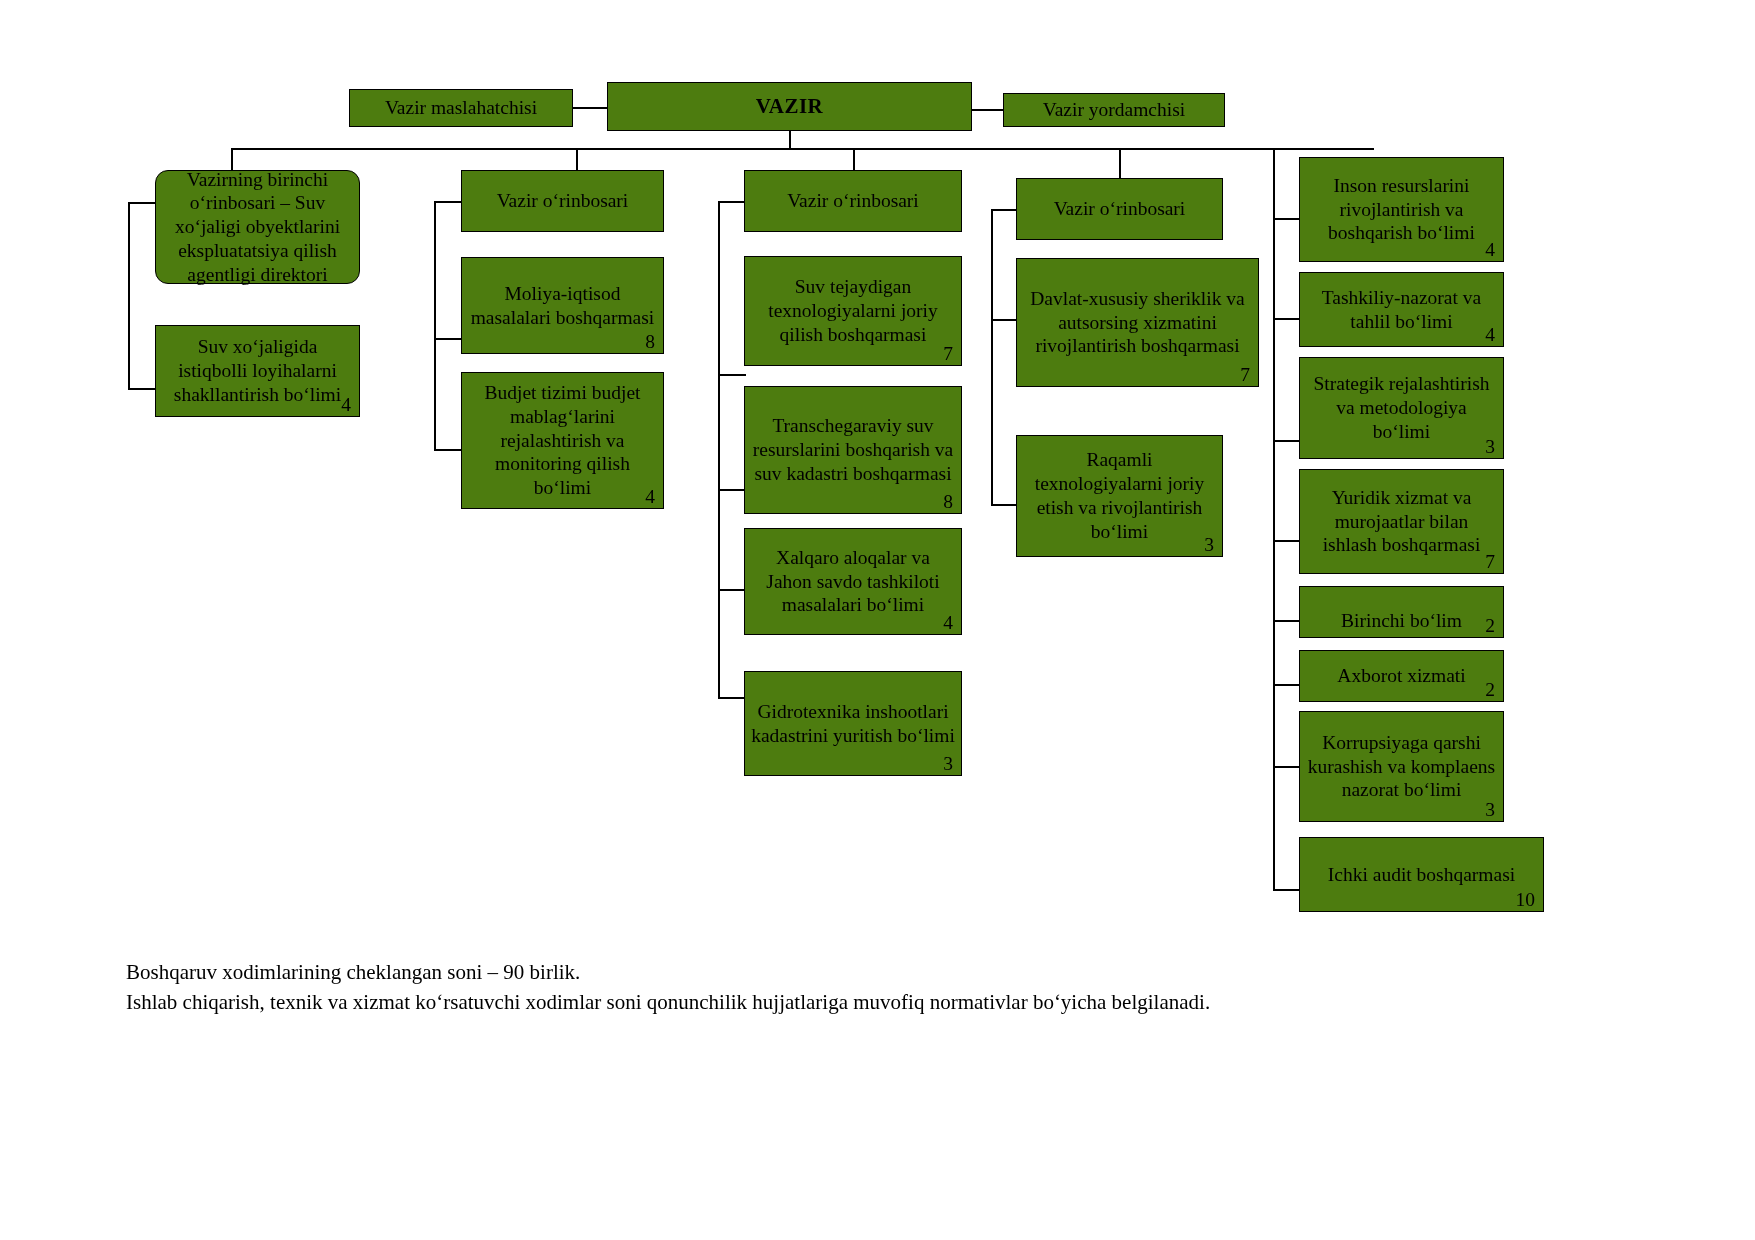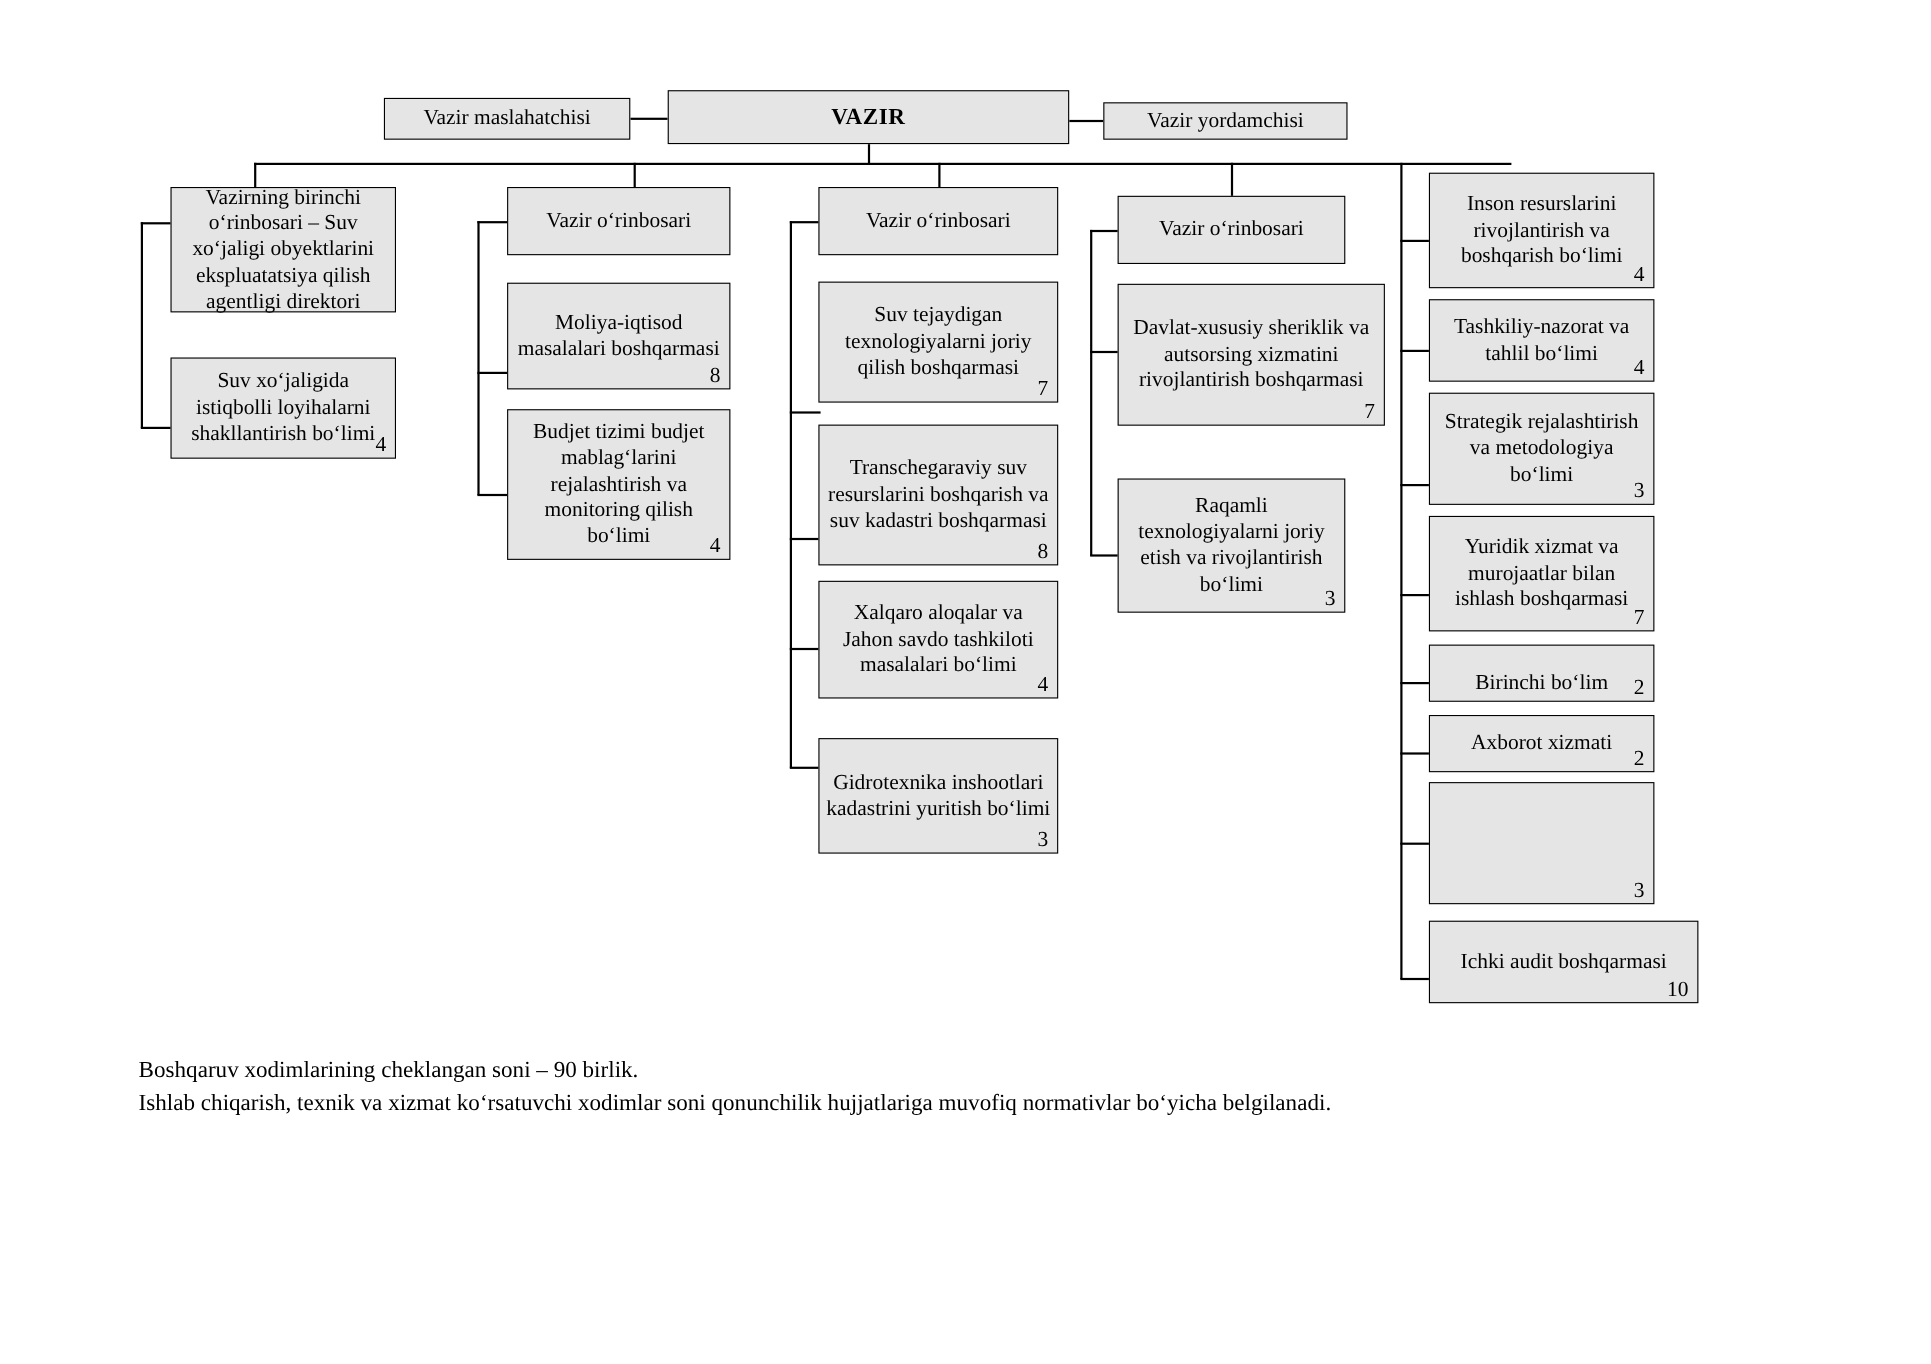--- a/index.html
+++ b/index.html
@@ -15,21 +15,21 @@
     position: relative;
     width: 1755px;
     height: 1240px;
     background: #ffffff;
     overflow: hidden;
   }
   .box {
     position: absolute;
     box-sizing: border-box;
     border: 1.6px solid #000000;
-    background: #e5e5e5;
+    background: #4d7c0f;
     display: flex;
     flex-direction: column;
     justify-content: center;
     align-items: center;
     text-align: center;
     font-size: 19.5px;
     line-height: 1.22;
     padding: 4px 6px 4px 6px;
     z-index: 5;
   }
@@ -81,21 +81,21 @@
   </div>
 
   <div class="line hline" style="left:573px; top:107px; width:34px;"></div>
   <div class="line hline" style="left:972px; top:109px; width:31px;"></div>
 
   <div class="line vline" style="left:789px; top:131px; height:18px;"></div>
 
   <div class="line hline" style="left:231px; top:148px; width:1143px;"></div>
 
   <div class="line vline" style="left:231px; top:148px; height:24px;"></div>
-  <div class="box" style="left:155px; top:170px; width:205px; height:114px;">
+  <div class="box" style="left:155px; top:170px; width:205px; height:114px;border-radius:13px;">
     <span class="label">Vazirning birinchi o‘rinbosari – Suv xo‘jaligi obyektlarini ekspluatatsiya qilish agentligi direktori</span>
   </div>
 
   <div class="line vline" style="left:128px; top:202px; height:187px;"></div>
   <div class="line hline" style="left:128px; top:202px; width:28px;"></div>
   <div class="line hline" style="left:128px; top:388px; width:28px;"></div>
   <div class="box" style="left:155px; top:325px; width:205px; height:92px;">
     <span class="label">Suv xo‘jaligida istiqbolli loyihalarni shakllantirish bo‘limi</span>
     <span class="count">4</span>
   </div>
@@ -189,20 +189,21 @@
   </div>
   <div class="box" style="left:1299px; top:586px; width:205px; height:52px;justify-content:flex-end;">
     <span class="label">Birinchi bo‘lim</span>
     <span class="count">2</span>
   </div>
   <div class="box" style="left:1299px; top:650px; width:205px; height:52px;">
     <span class="label">Axborot xizmati</span>
     <span class="count">2</span>
   </div>
   <div class="box" style="left:1299px; top:711px; width:205px; height:111px;">
+    <span class="label">Korrupsiyaga qarshi kurashish va komplaens nazorat bo‘limi</span>
     <span class="count">3</span>
   </div>
   <div class="box" style="left:1299px; top:837px; width:245px; height:75px;">
     <span class="label">Ichki audit boshqarmasi</span>
     <span class="count">10</span>
   </div>
 
   <div class="caption" style="left:126px; top:958px;">Boshqaruv xodimlarining cheklangan soni – 90 birlik.</div>
   <div class="caption" style="left:126px; top:988px;">Ishlab chiqarish, texnik va xizmat ko‘rsatuvchi xodimlar soni qonunchilik hujjatlariga muvofiq normativlar bo‘yicha belgilanadi.</div>
 

